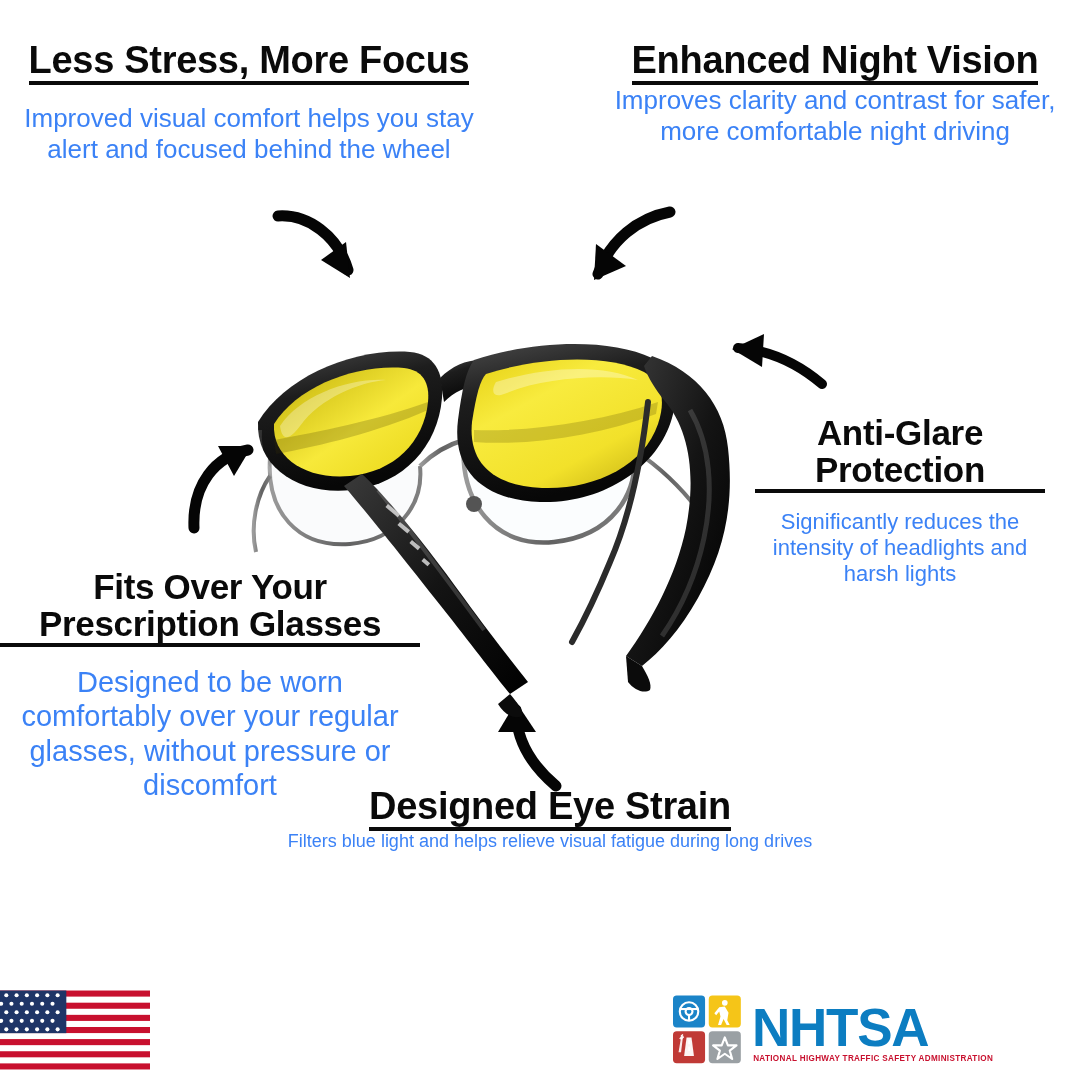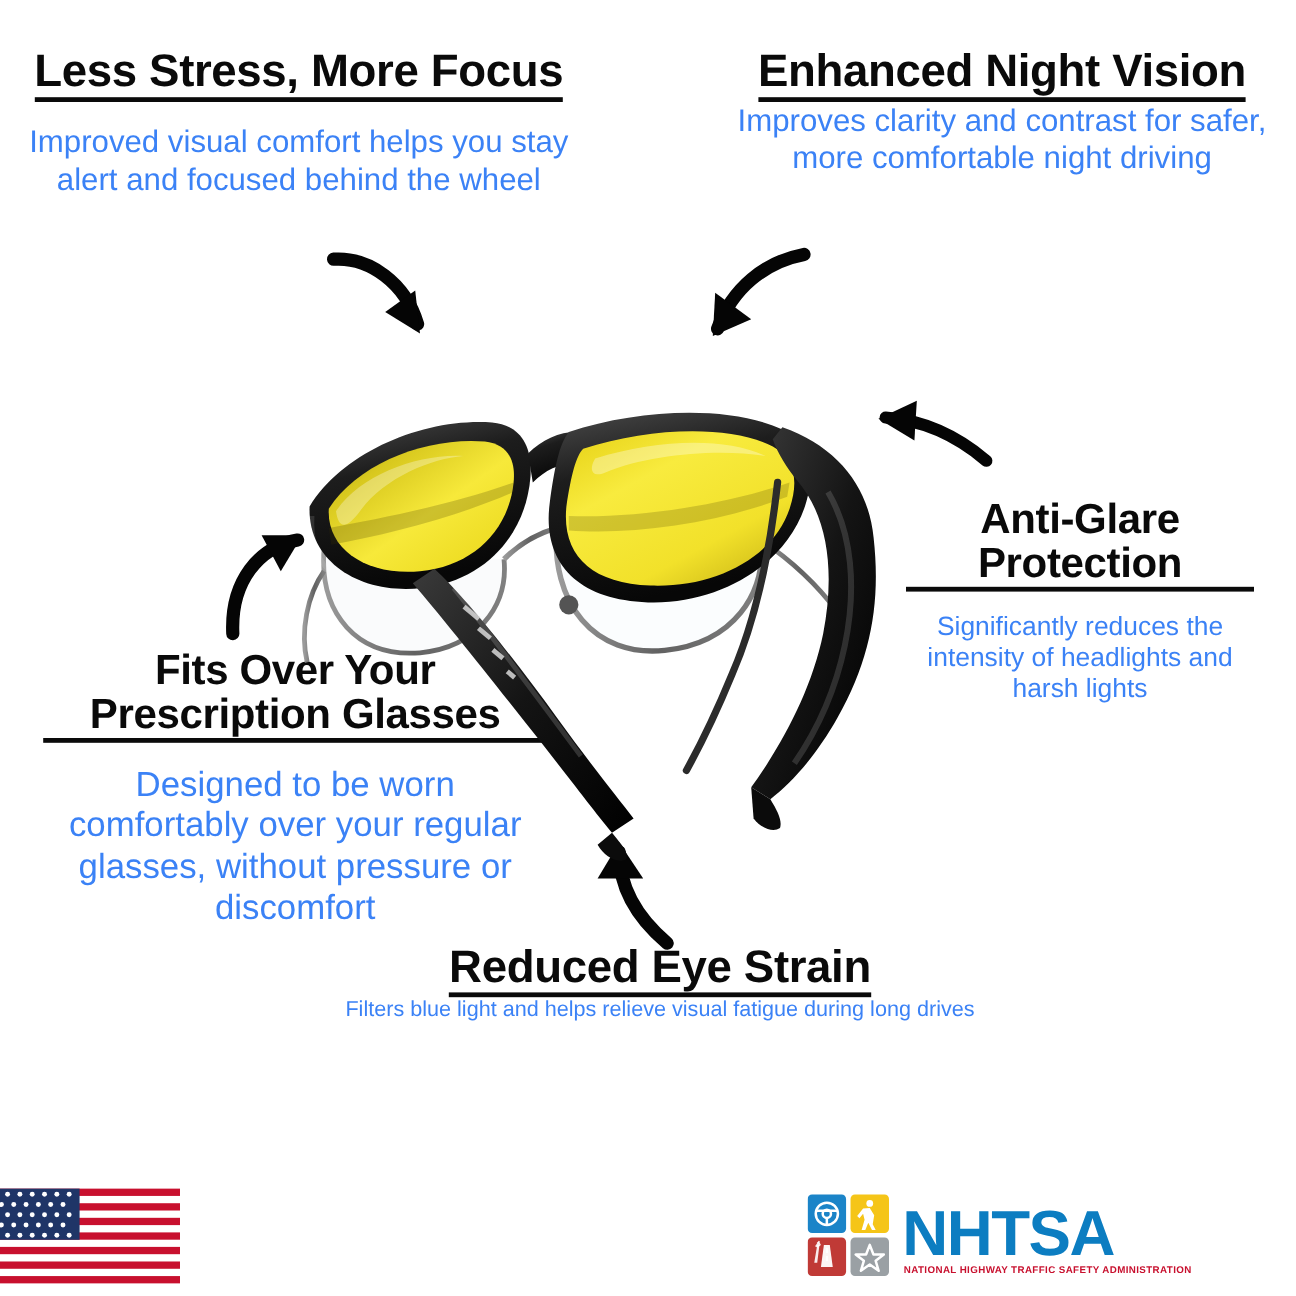--- a/index.html
+++ b/index.html
@@ -37,21 +37,21 @@
   #co-focus .c-body{font-size:26px;margin-top:18px;}
 
   #co-night   {left:590px; top:40px;  width:490px;}
   #co-night .c-title{font-size:38px;}
   #co-night .c-body{font-size:26px;}
 
   #co-glare   {left:755px; top:414px; width:290px;}
   #co-glare .c-title{font-size:35px;}
   #co-glare .c-body{font-size:22px;margin-top:16px;}
 
-  #co-fits    {left:0px;   top:540px; width:420px;margin-left:36px;}
+  #co-fits    {left:0px;   top:568px; width:420px;}
   #co-fits .c-title{font-size:35px;}
   #co-fits .c-body{font-size:29px;margin-top:18px;}
 
   #co-strain  {left:150px; top:786px; width:800px;}
   #co-strain .c-title{font-size:38px;}
   #co-strain .c-body{font-size:18px;}
 
   
   .arrow{position:absolute;}
 
@@ -85,21 +85,21 @@
     <div class="c-title"><span>Anti-Glare Protection</span></div>
     <div class="c-body">Significantly reduces the intensity of headlights and harsh lights</div>
   </div>
 
   <div class="callout" id="co-fits">
     <div class="c-title"><span>Fits Over Your Prescription Glasses</span></div>
     <div class="c-body">Designed to be worn comfortably over your regular glasses, without pressure or discomfort</div>
   </div>
 
   <div class="callout" id="co-strain">
-    <div class="c-title"><span>Reduced Eye Strain</span></div>
+    <div class="c-title"><span>Designed Eye Strain</span></div>
     <div class="c-body">Filters blue light and helps relieve visual fatigue during long drives</div>
   </div>
 
   <svg class="arrow" style="left:268px;top:198px;" width="110" height="95" viewBox="0 0 110 95">
     <path d="M10,18 C40,16 70,38 80,72" stroke="#050505" stroke-width="11" fill="none" stroke-linecap="round"></path>
     <path d="M53,62 L82,80 L78,44" fill="#050505"></path>
   </svg>
 
   <svg class="arrow" style="left:572px;top:196px;" width="110" height="100" viewBox="0 0 110 100">
     <path d="M98,16 C66,22 38,44 26,78" stroke="#050505" stroke-width="11" fill="none" stroke-linecap="round"></path>

